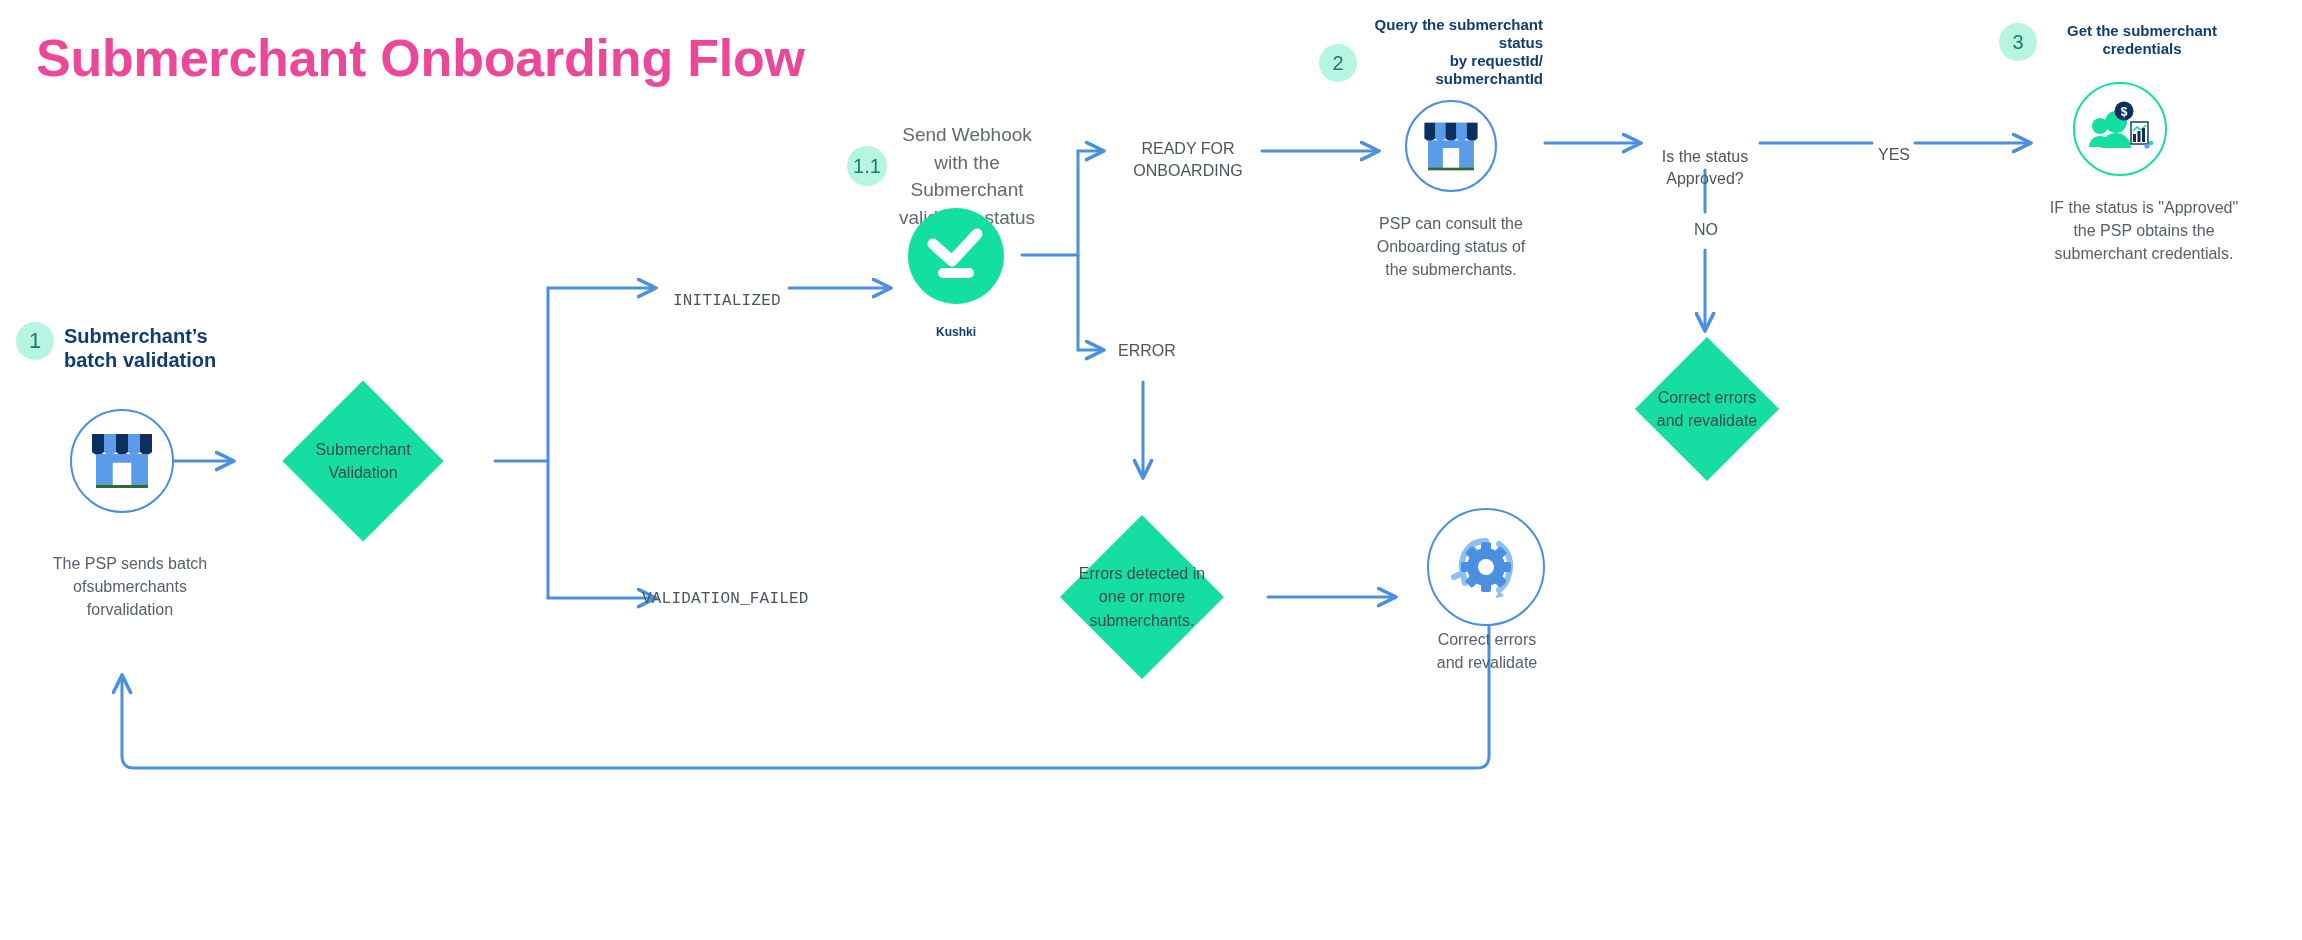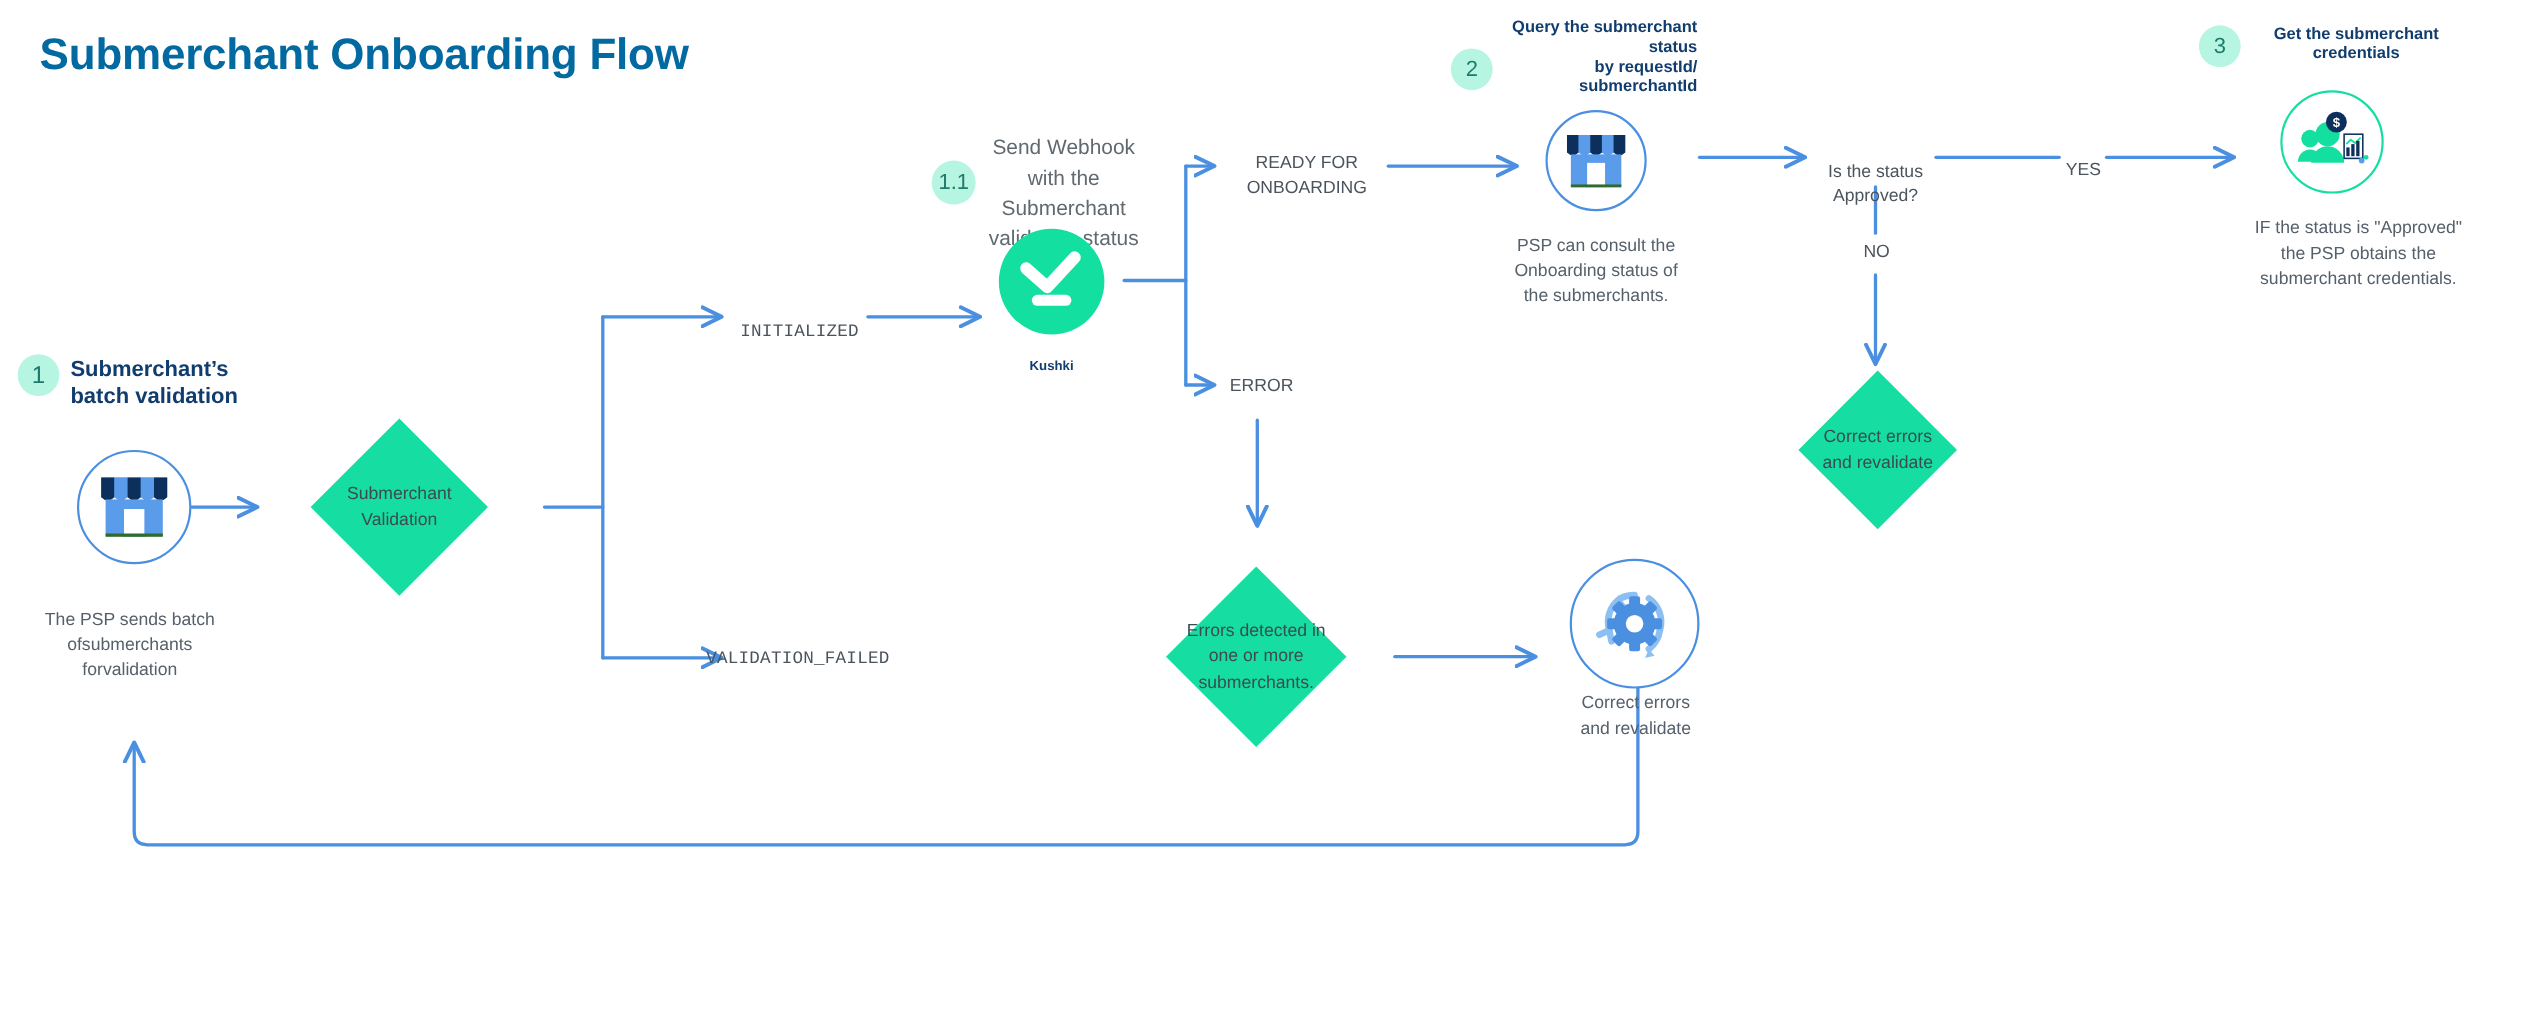--- a/index.html
+++ b/index.html
@@ -19,23 +19,23 @@
     width: 2302px;
     height: 940px;
     background: #ffffff;
   }
   .abs { position: absolute; }
 
   
   #page-title {
     left: 36px;
     top: 28px;
-    font-size: 40px;
+    font-size: 52px;
     font-weight: bold;
-    color: #0369a1;
+    color: #ec4899;
     letter-spacing: -0.2px;
     white-space: nowrap;
   }
 
   
   .step-badge {
     width: 38px; height: 38px;
     border-radius: 50%;
     background: #b6f5e2;
     color: #1f7a6a;
@@ -195,21 +195,21 @@
       <path d="M40 4 h12 v18 q-6 6 -12 0 Z" fill="#5a9bea"></path>
       <path d="M52 4 h12 v18 q-6 6 -12 0 Z" fill="#0d2f5c"></path>
 
       <rect x="8" y="24" width="52" height="33" fill="#5a9bea"></rect>
       <rect x="24" y="32" width="20" height="25" fill="#ffffff"></rect>
       <rect x="24" y="32" width="20" height="25" fill="none" stroke="#5a9bea" stroke-width="1.5"></rect>
       <rect x="8" y="55" width="52" height="3" fill="#2f6b2f"></rect>
     </svg>
   </div>
 
-  <div class="abs caption" style="left:18px; top:552px; width:200px; white-space:pre-line;">The PSP sends batch
+  <div class="abs caption" style="left:30px; top:552px; width:200px; white-space:pre-line;">The PSP sends batch
 ofsubmerchants
 forvalidation</div>
 
   <div class="abs" style="left:233px; top:381px; width:260px; height:160px;">
     <div class="abs diamond" style="left:73px; top:23px; width:114px; height:114px;"></div>
     <div class="diamond-text">Submerchant
 Validation</div>
   </div>
 
   <div class="abs edge-label mono" style="left:673px; top:278px; width:100px; text-align:left;margin-top:12px;">INITIALIZED</div>

